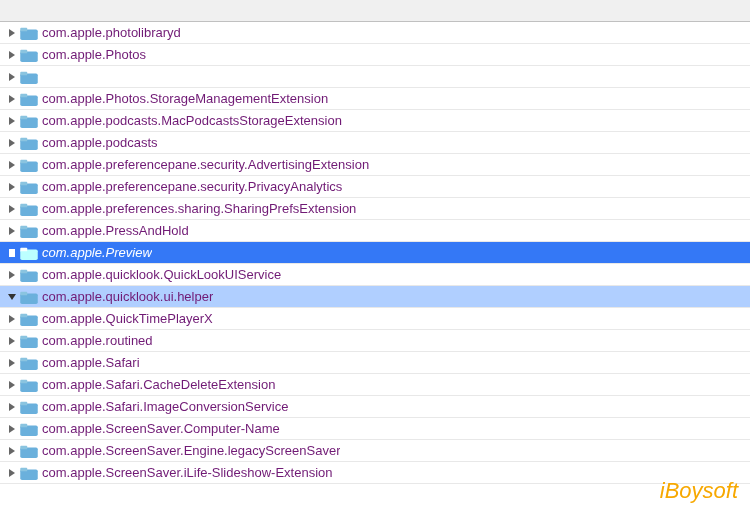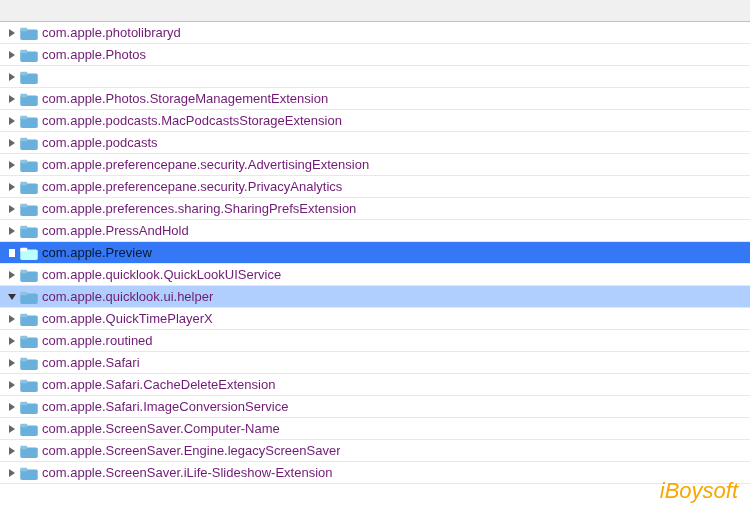--- a/index.html
+++ b/index.html
@@ -48,21 +48,22 @@
       cursor: pointer;
       user-select: none;
     }
 
     .list-row.selected-blue {
       background: #3478f6;
       color: #ffffff;
     }
 
     .list-row.selected-blue .row-text {
-      color: #0f172a;
+      color: #ffffff;
+      font-style: italic;
     }
 
     .list-row.selected-blue .chevron-icon {
       border-color: #ffffff;
     }
 
     .list-row.selected-blue .folder-icon {
       filter: brightness(2);
     }
 

